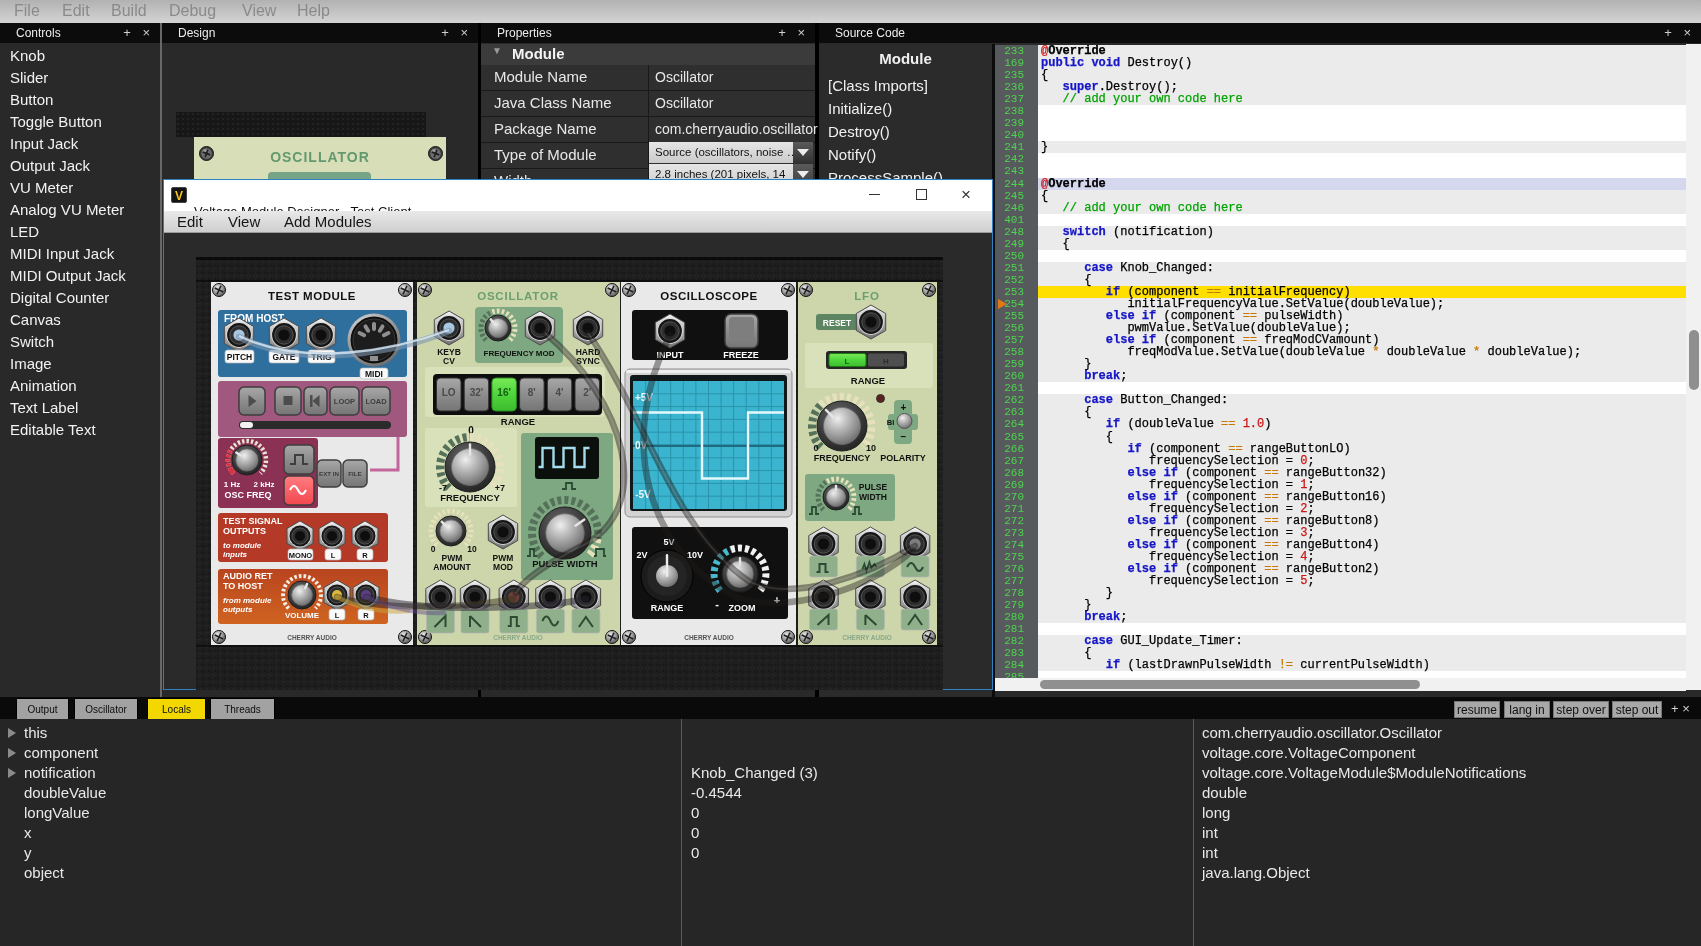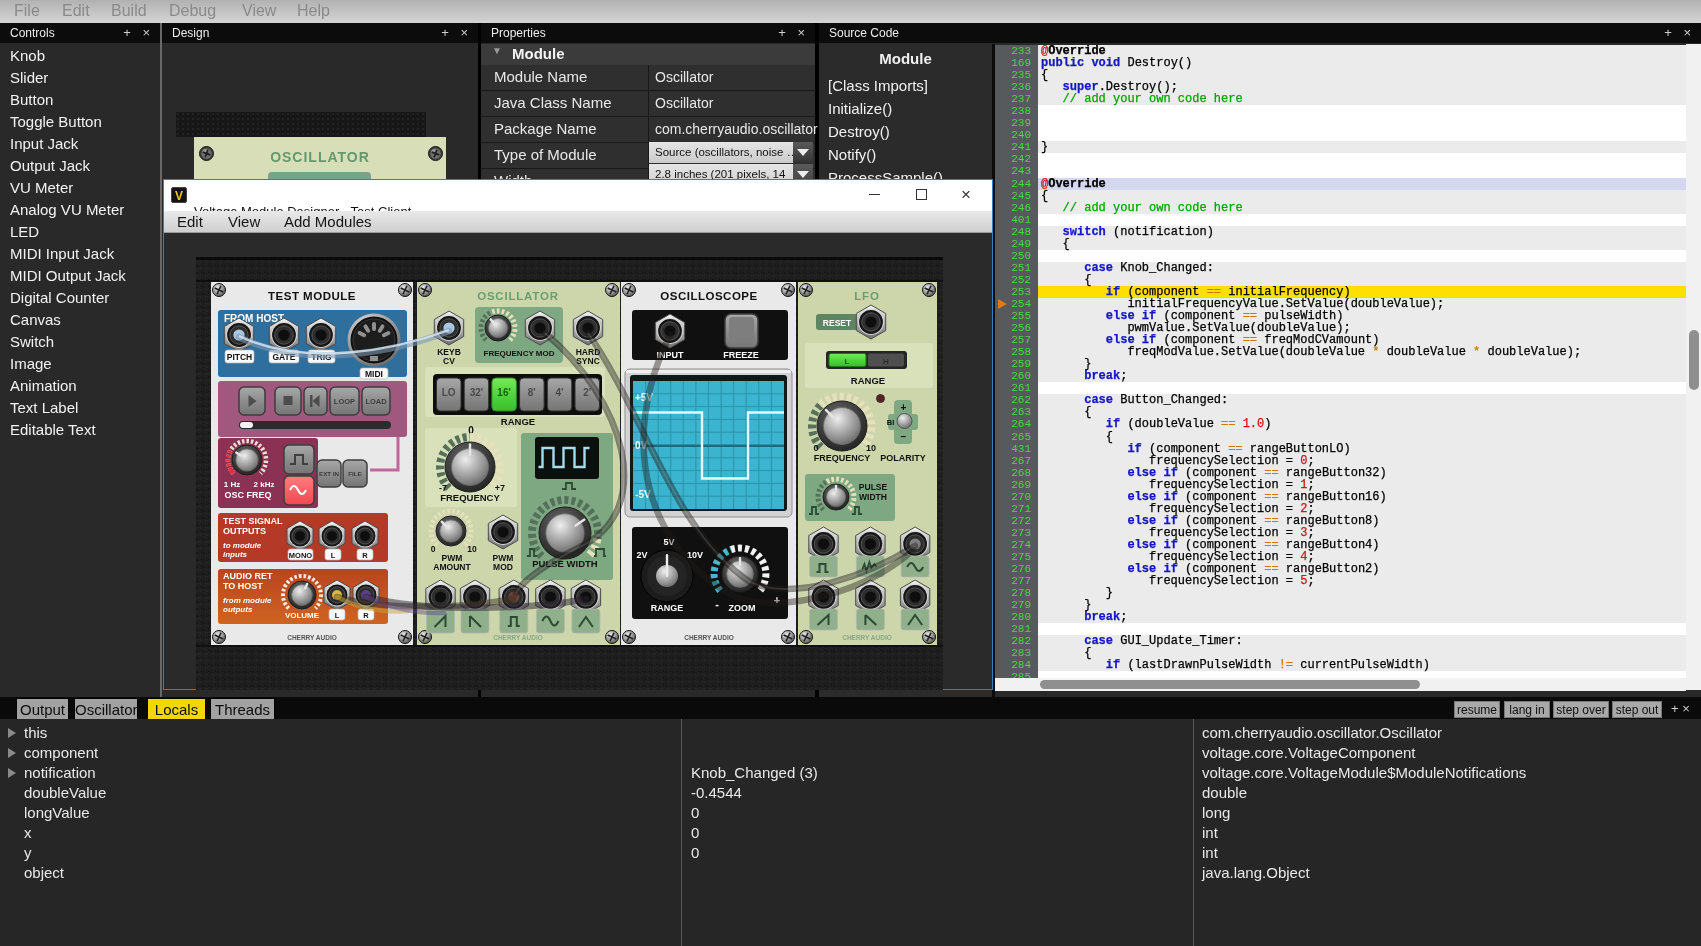--- a/index.html
+++ b/index.html
@@ -1,45 +1,45 @@
 <!DOCTYPE html>
 <html><head><meta charset="utf-8"><style>
 *{margin:0;padding:0;box-sizing:border-box}
 html,body{width:1701px;height:946px;overflow:hidden;background:#000}
 body{font-family:"Liberation Sans",sans-serif;position:relative}
 .abs{position:absolute}
 #menubar{left:0;top:0;width:1701px;height:23px;background:linear-gradient(#b2b2b2,#d4d4d4);color:#8a8a8a;font-size:16px}
 #menubar span{position:absolute;top:3px}
-.phead{height:20px;background:#0c0c0c;color:#ececec;font-size:12px;line-height:20px;padding-left:10px;position:relative}
+.phead{height:20px;background:#0c0c0c;color:#ececec;font-size:12px;line-height:20px;padding-left:16px;position:relative}
 .phead .px{position:absolute;top:0;right:6px;color:#cfcfcf;font-size:13px;letter-spacing:4px}
 .panel{position:absolute;top:23px;height:674px;background:#292929}
 #controls{left:0;width:160px}
 #design{left:162px;width:316px}
 #props{left:481px;width:334px}
 #srcp{left:819px;width:882px}
 #controls ul{list-style:none;margin-top:2px}
 #controls li{color:#f2f2f2;font-size:15px;padding:2.4px 0 2.4px 10px;height:22px}
 .drow{position:absolute;left:0;width:100%;color:#e8e8e8;font-size:15px}
 .dsep{position:absolute;left:0;width:334px;height:1px;background:#191919}
 .vsep{position:absolute;background:#191919}
 .mlist{color:#f0f0f0;font-size:15px}
 #code{position:absolute;left:1038px;top:45px;width:648px;height:633px;background:#fff;font-family:"Liberation Mono",monospace;font-size:12px;overflow:hidden;-webkit-text-stroke:0.25px}
 #gutter{position:absolute;left:995px;top:45px;width:43px;height:633px;background:#565a5c;font-family:"Liberation Mono",monospace;font-size:11px;color:#4ed44e;text-align:right;overflow:hidden}
-#gutter div{height:12.05px;line-height:12.3px;padding-right:7px}
+#gutter div{height:12.05px;line-height:12.3px;padding-right:14px}
 #code div{height:12.05px;line-height:12.2px;white-space:pre;padding-left:3px}
 .k{color:#1616c8;font-weight:bold}
 .cm{color:#00a400}
 .nm{color:#cc1616}
 .op{color:#c87800}
 .lg{background:#ebebeb}.lw{background:#fff}.ly{background:#ffdf00}.lv{background:#d4d7ee}
 .sb{position:absolute;background:#f1f1f1}
 .sbt{position:absolute;background:#8f8f8f;border-radius:5px}
 #bottom{position:absolute;left:0;top:697px;width:1701px;height:249px;background:#262626}
 #tabs{position:absolute;left:0;top:0;width:1701px;height:22px;background:#0a0a0a}
-.tab{position:absolute;top:1px;height:21px;background:#a2a2a2;color:#0d0d0d;font-size:15px;text-align:center;line-height:21px;border:1px solid #000;border-bottom:none}
+.tab{position:absolute;top:1px;height:21px;background:#a2a2a2;color:#0d0d0d;font-size:10px;text-align:center;line-height:21px;border:1px solid #000;border-bottom:none}
 .dbtn{position:absolute;top:4px;height:17px;background:#a8a8a8;color:#111;font-size:12px;text-align:center;line-height:17px;border:1px solid #777}
 .brow{position:absolute;color:#e8e8e8;font-size:15px}
 .tri{position:absolute;width:0;height:0;border-left:8px solid #8a8a8a;border-top:5px solid transparent;border-bottom:5px solid transparent}
 #tc{position:absolute;left:163px;top:179px;width:830px;height:511px;border:1px solid #2e82c4;background:#2a2a2a}
 #tctitle{position:absolute;left:0;top:0;width:828px;height:31px;background:#fff;color:#101010;font-size:13px}
 #tcmenu{position:absolute;left:0;top:31px;width:828px;height:22px;background:linear-gradient(#e9e9e9,#cfcfcf);color:#151515;font-size:15px;border-bottom:1px solid #9a9a9a}
 #tcmenu span{position:absolute;top:2px}
 .wbtn{position:absolute;top:0;width:14px;height:31px;color:#333}
 </style></head><body>
 
@@ -178,21 +178,21 @@
 <div>256</div>
 <div>257</div>
 <div>258</div>
 <div>259</div>
 <div>260</div>
 <div>261</div>
 <div>262</div>
 <div>263</div>
 <div>264</div>
 <div>265</div>
-<div>431</div>
+<div>266</div>
 <div>267</div>
 <div>268</div>
 <div>269</div>
 <div>270</div>
 <div>271</div>
 <div>272</div>
 <div>273</div>
 <div>274</div>
 <div>275</div>
 <div>276</div>

